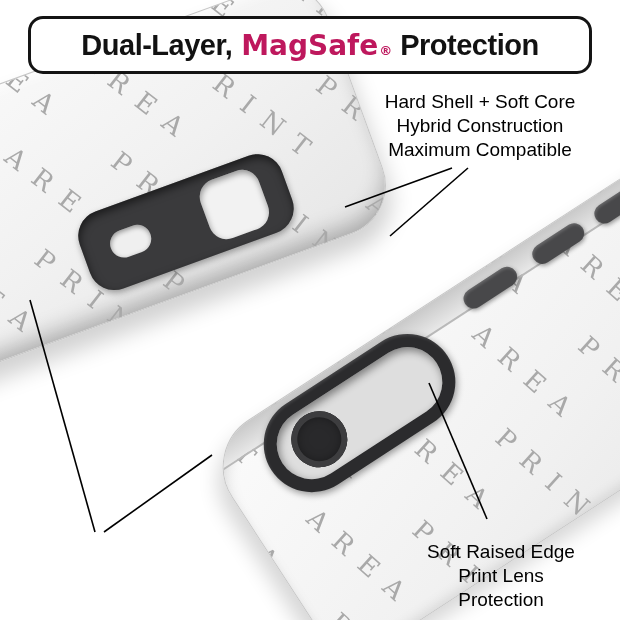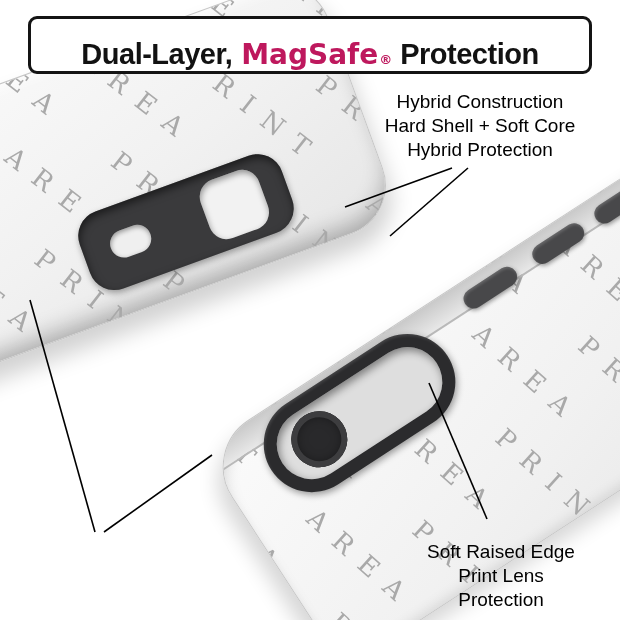--- a/index.html
+++ b/index.html
@@ -40,22 +40,22 @@
                  box-shadow:inset 0 4px 9px rgba(0,0,0,.45);}
   .cam-lens{position:absolute;left:16px;top:7px;width:56px;height:56px;border-radius:50%;background:#29292b;
             box-shadow:inset 0 0 0 6px #3d3d3f, inset 0 0 14px rgba(0,0,0,.85);}
   .btn{position:absolute;top:10px;height:20px;background:#48484a;border-radius:11px;
        box-shadow:inset 0 2px 3px rgba(255,255,255,.18), 0 2px 4px rgba(0,0,0,.4);}
   .b1{left:300px;width:60px;}
   .b2{left:382px;width:58px;}
   .b3{left:456px;width:46px;}
 
   
-  .title-box{position:absolute;left:28px;top:16px;width:558px;height:52px;border:3px solid #141414;border-radius:9px;
-             background:#ffffff;display:flex;align-items:flex-end;justify-content:center;gap:9px;z-index:10;}
+  .title-box{position:absolute;left:28px;top:16px;width:558px;height:52px;border:3px solid #141414;border-radius:15px;
+             background:#ffffff;display:flex;align-items:center;justify-content:center;gap:9px;z-index:10;}
   .t1{font-weight:800;font-size:29px;color:#121212;letter-spacing:-0.5px;font-family:"Liberation Sans",sans-serif;}
   .t2{font-weight:700;font-size:28px;color:#be185d;font-family:"DejaVu Sans",sans-serif;display:inline-flex;align-items:flex-start;}
   .reg{font-size:13px;position:relative;top:14px;left:1px;}
 
   
   .note{position:absolute;text-align:center;font-size:19px;line-height:24px;color:#000;z-index:9;
         font-family:"Liberation Sans",sans-serif;}
   .hybrid{left:366px;top:90px;width:228px;}
   .fullbody{left:18px;top:534px;width:172px;}
   .camnote{left:405px;top:521px;width:192px;margin-top:19px;}
@@ -141,23 +141,23 @@
   <div class="title-box">
     <span class="t1">Dual-Layer,</span>
     <span class="t2">
         <span>MagSafe</span>
         <span class="reg">®</span>
       </span>
     <span class="t1">Protection</span>
   </div>
 
   <div class="note hybrid">
+    <div>Hard Shell + Soft Core</div>
     <div>Hybrid Construction</div>
-    <div>Hard Shell + Soft Core</div>
-    <div>Hybrid Protection</div>
+    <div>Maximum Compatible</div>
   </div>
 
 
   <div class="note camnote">
     <div>Soft Raised Edge</div>
     <div>Print Lens</div>
     <div>Protection</div>
   </div>
 
   <svg class="lines" width="620" height="620" viewBox="0 0 620 620">

